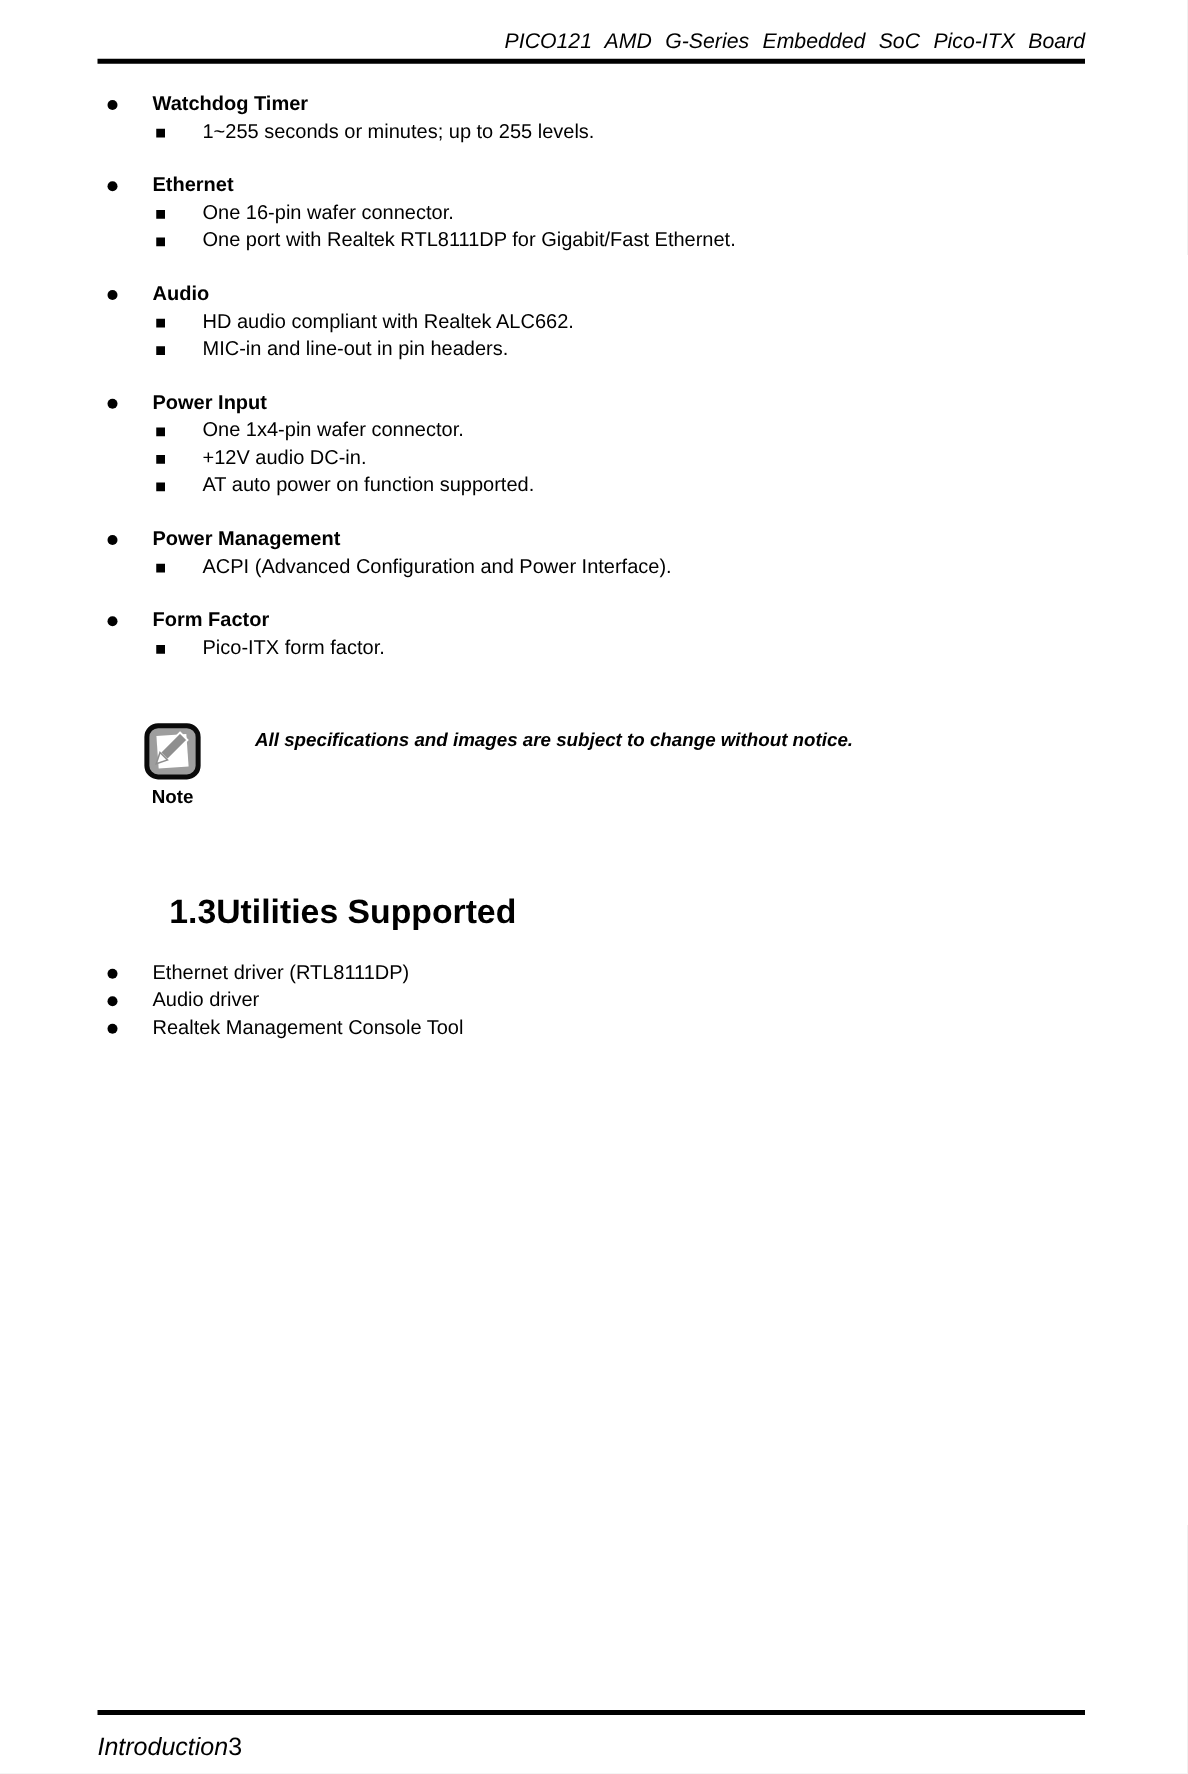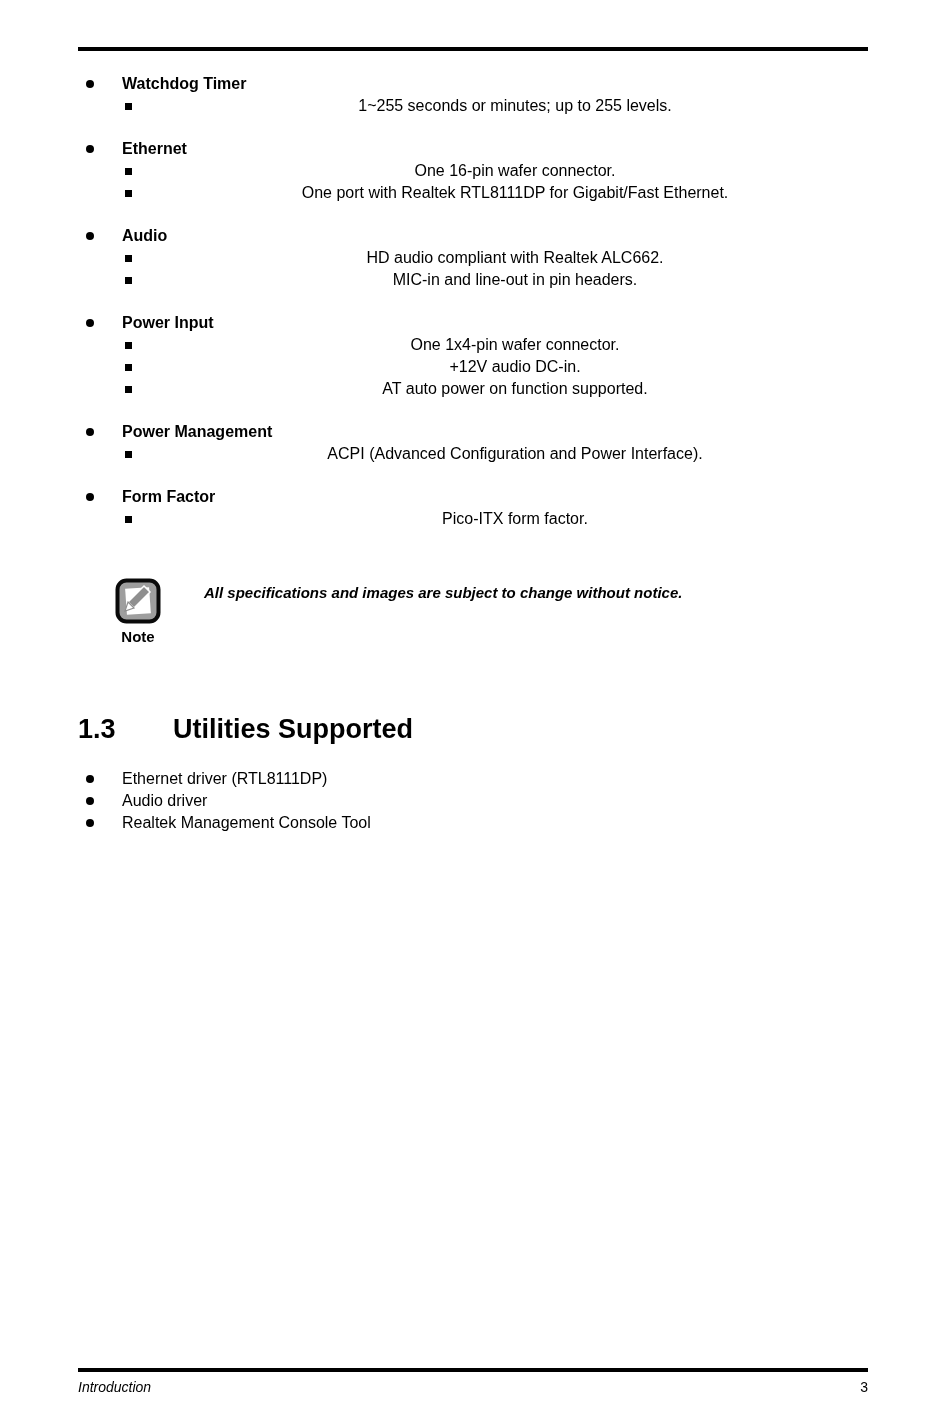--- a/index.html
+++ b/index.html
@@ -21,21 +21,21 @@
   .header-rule{
     position:absolute;top:47px;left:78px;width:790px;height:4px;
     background:#000;
   }
   
   .content{position:absolute;top:73px;left:78px;width:790px;}
   .section{margin:0 0 21px 0;}
   .row{position:relative;line-height:22px;font-size:16px;}
   .row.l1{padding-left:44px;}
   .row.l1 .txt{font-weight:bold;}
-  .row.l2{padding-left:84px;text-align:center;}
+  .row.l2{padding-left:84px;}
   .dot{
     position:absolute;left:8px;top:7px;
     width:8px;height:8px;border-radius:50%;background:#000;
   }
   .sq{
     position:absolute;left:47px;top:8px;
     width:7px;height:7px;background:#000;
   }
   
   .note{position:relative;margin-top:48px;height:64px;}
@@ -43,37 +43,38 @@
   .note-label{display:block;font-weight:bold;font-size:15px;line-height:18px;margin-top:0px;}
   .note-text{
     position:absolute;left:126px;top:5px;
     font-style:italic;font-weight:bold;font-size:15px;line-height:20px;
   }
   
   .sec-heading{
     margin:72px 0 0 0;display:flex;
     font-weight:bold;font-size:27px;line-height:30px;
   }
-  .sec-num{width:95px;}
+  .sec-num{width:95px;text-align:right;}
   
   .utilities{margin-top:24px;}
   
   .footer{position:absolute;left:78px;top:1368px;width:790px;}
   .footer-rule{height:4px;background:#000;}
   .footer-row{
-    display:flex;justify-content:space-between;
-    margin-top:5px;font-size:14px;line-height:20px;
+    display:flex;
+    margin-top:16px;font-size:20px;line-height:20px;
   }
   .footer-left{font-style:italic;}
 </style>
 </head>
 <body>
 
 <div class="page">
 
+  <div class="header-title">PICO121 AMD G-Series Embedded SoC Pico-ITX Board</div>
   <div class="header-rule"></div>
 
   <div class="content">
 
     <div class="section">
       <div class="row l1">
         <span class="dot"></span>
         <span class="txt">Watchdog Timer</span>
       </div>
       <div class="row l2">

